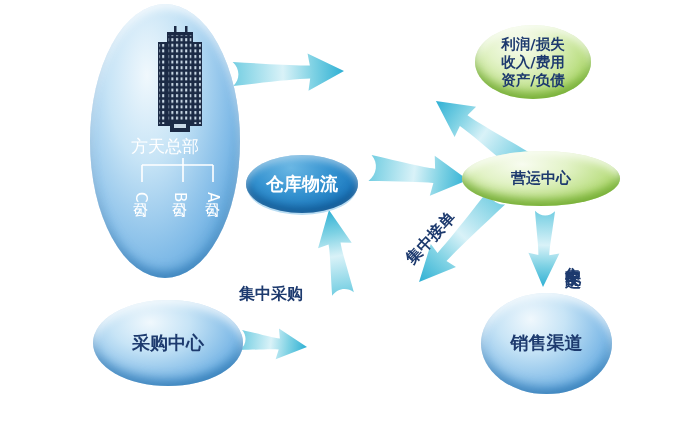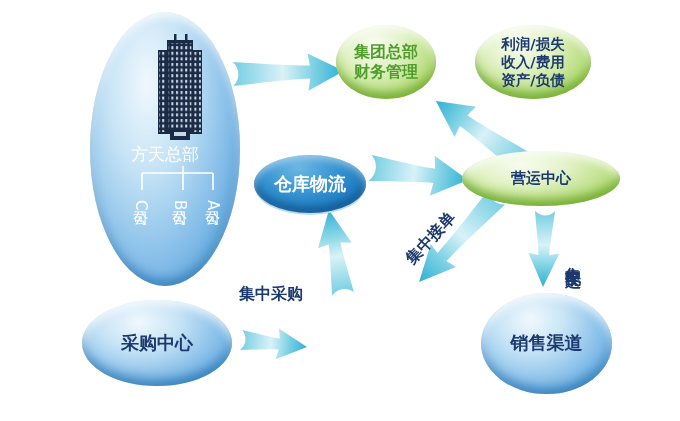--- a/index.html
+++ b/index.html
@@ -59,21 +59,21 @@
     </defs>
   <path d="M0,-12 C 35.53297060477776,-9 61.632426511944395,-6.6000000000000005 77.04053313993049,-6.6000000000000005 L 75.04053313993049,-18.6 L 111.04053313993049,0 L 75.04053313993049,18.6 L 77.04053313993049,6.6000000000000005 C 61.632426511944395,6.6000000000000005 35.53297060477776,9 0,12 C 7.199999999999999,5.4 7.199999999999999,-5.4 0,-12 Z" transform="translate(233,74) rotate(-1.5)" fill="url(#arrowGrad)"></path>
       <path d="M0,-13 C 31.594227320825564,-9.75 51.78556830206391,-7.15 64.73196037757988,-7.15 L 62.73196037757988,-20.150000000000002 L 98.73196037757988,0 L 62.73196037757988,20.150000000000002 L 64.73196037757988,7.15 C 51.78556830206391,7.15 31.594227320825564,9.75 0,13 C 7.8,5.8500000000000005 7.8,-5.8500000000000005 0,-13 Z" transform="translate(370,168) rotate(7.0)" fill="url(#arrowGrad)"></path>
       <path d="M0,-12 C 33.73989922925082,-9 57.14974807312705,-6.6000000000000005 71.43718509140881,-6.6000000000000005 L 69.43718509140881,-18.6 L 105.43718509140881,0 L 69.43718509140881,18.6 L 71.43718509140881,6.6000000000000005 C 57.14974807312705,6.6000000000000005 33.73989922925082,9 0,12 C 7.199999999999999,5.4 7.199999999999999,-5.4 0,-12 Z" transform="translate(522,162) rotate(-144.7)" fill="url(#arrowGrad)"></path>
       <path d="M0,-10 C 24.328419595197712,-7.5 35.276208413036684,-5.5 44.09526051629585,-5.5 L 42.09526051629585,-15.5 L 76.02631123499285,0 L 42.09526051629585,15.5 L 44.09526051629585,5.5 C 35.276208413036684,5.5 24.328419595197712,7.5 0,10 C 6,4.5 6,-4.5 0,-10 Z" transform="translate(545,211) rotate(91.5)" fill="url(#arrowGrad)"></path>
       <path d="M0,-11 C 36.91668457486398,-8.25 65.09171143715994,-6.050000000000001 81.36463929644992,-6.050000000000001 L 79.36463929644992,-17.05 L 115.36463929644992,0 L 79.36463929644992,17.05 L 81.36463929644992,6.050000000000001 C 65.09171143715994,6.050000000000001 36.91668457486398,8.25 0,11 C 6.6,4.95 6.6,-4.95 0,-11 Z" transform="translate(497,197) rotate(132.5)" fill="url(#arrowGrad)"></path>
       <path d="M0,-10 C 21.238455687737748,-7.5 30.79576074721973,-5.5 38.494700934024664,-5.5 L 36.494700934024664,-15.5 L 66.37017402418046,0 L 36.494700934024664,15.5 L 38.494700934024664,5.5 C 30.79576074721973,5.5 21.238455687737748,7.5 0,10 C 6,4.5 6,-4.5 0,-10 Z" transform="translate(241,340) rotate(6.1)" fill="url(#arrowGrad)"></path>
       <path d="M0,-11 C 27.250776135736018,-8.25 40.92694033934005,-6.050000000000001 51.15867542417506,-6.050000000000001 L 49.15867542417506,-17.05 L 85.15867542417506,0 L 49.15867542417506,17.05 L 51.15867542417506,6.050000000000001 C 40.92694033934005,6.050000000000001 27.250776135736018,8.25 0,11 C 6.6,4.95 6.6,-4.95 0,-11 Z" transform="translate(343,294) rotate(-99.5)" fill="url(#arrowGrad)"></path>
     </svg>
 
-  <div class="node blue" style="left:90px;top:12px;width:150px;height:274px;text-decoration:underline;">
+  <div class="node blue" style="left:90px;top:4px;width:150px;height:274px;text-decoration:underline;">
     <svg class="hq-building" width="56" height="106" viewBox="0 0 56 106">
       <defs>
         <pattern id="winPat" patternUnits="userSpaceOnUse" width="4.6" height="5.6">
           <rect x="1" y="1" width="2" height="3" fill="#dcebf7" opacity="0.92"></rect>
         </pattern>
       </defs>
       <rect x="22" y="0" width="2.5" height="7" fill="#1b2a45"></rect>
       <rect x="33" y="0" width="2.5" height="7" fill="#1b2a45"></rect>
       <rect x="15" y="6" width="26" height="94" fill="#1b2a45"></rect>
       <rect x="6" y="16" width="9" height="84" fill="#1b2a45"></rect>
@@ -86,40 +86,36 @@
     </svg>
     <div class="hq-title">方天总部</div>
     <svg class="hq-orglines" width="150" height="28" viewBox="0 0 150 28">
       <path d="M93,2 V9 M52,9 H123 M52,9 V26 M93,9 V26 M123,9 V26" stroke="#ffffff" stroke-width="1.6" fill="none"></path>
     </svg>
     <div class="hq-company" style="left:41px;">公司C</div>
     <div class="hq-company" style="left:80px;">公司B</div>
     <div class="hq-company" style="left:113px;">公司A</div>
   </div>
 
-  <div class="node green" style="left:336px;top:25px;width:100px;height:74px;font-size:16px;">
-    <div class="t-green bold">集团总部</div>
-    <div class="t-green bold">财务管理</div>
-  </div>
 
   <div class="node green" style="left:475px;top:25px;width:116px;height:74px;font-size:14.5px;">
     <div class="t-navy bold">利润/损失</div>
     <div class="t-navy bold">收入/费用</div>
     <div class="t-navy bold">资产/负债</div>
   </div>
 
-  <div class="node darkblue" style="left:254px;top:155px;width:112px;height:58px;font-size:18px;align-items:center;">
+  <div class="node darkblue" style="left:246px;top:155px;width:112px;height:58px;font-size:18px;align-items:center;">
     <div class="t-white bold">仓库物流</div>
   </div>
 
   <div class="node green" style="left:462px;top:151px;width:158px;height:55px;font-size:15px;">
     <div class="t-navy bold">营运中心</div>
   </div>
 
-  <div class="node blue" style="left:82px;top:300px;width:150px;height:86px;font-size:18px;">
+  <div class="node blue" style="left:93px;top:300px;width:150px;height:86px;font-size:18px;">
     <div class="t-navy bold">采购中心</div>
   </div>
 
 
   <div class="node blue" style="left:481px;top:293px;width:131px;height:101px;font-size:18px;font-family:Liberation Serif, serif;">
     <div class="t-navy bold">销售渠道</div>
   </div>
 
   <div class="flow-label" style="left:395px;top:228px;width:72px;transform:rotate(-47deg);">集中接单</div>
   <div class="flow-label v-label" style="left:562px;top:216px;height:84px;">集中配送</div>

